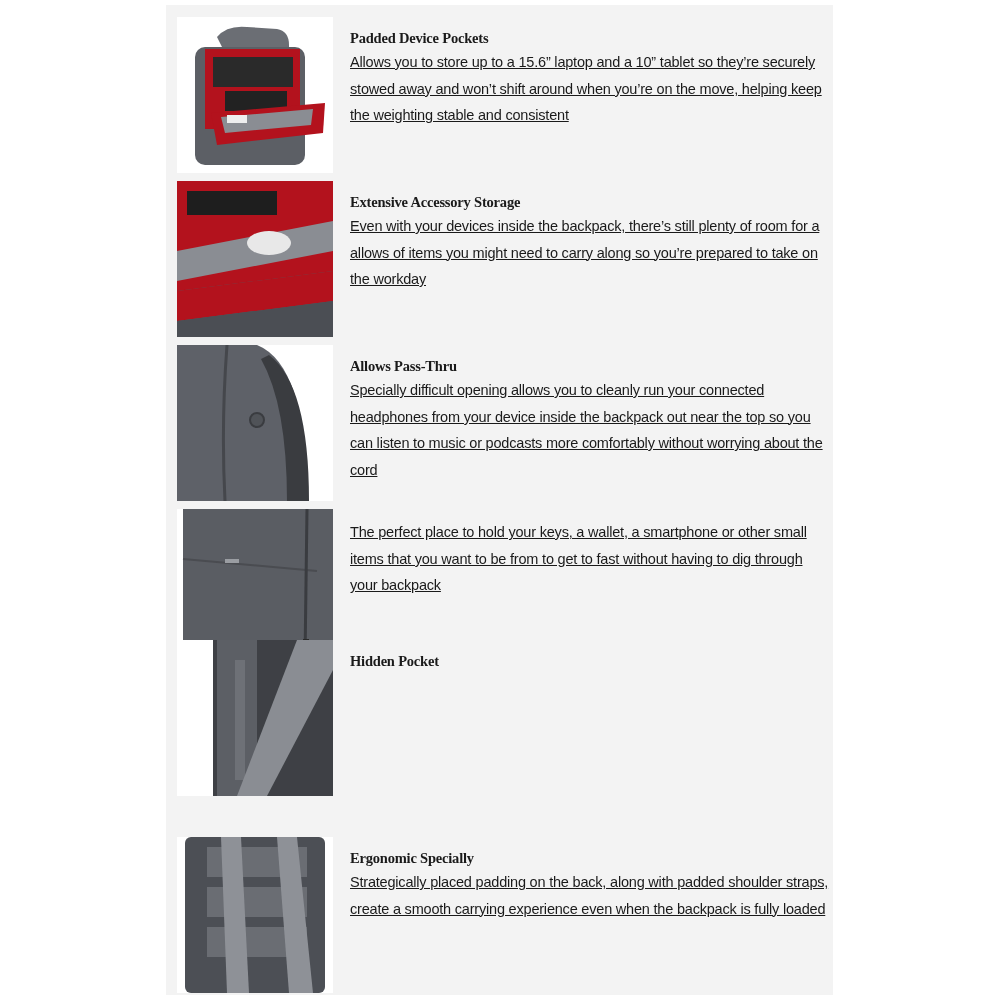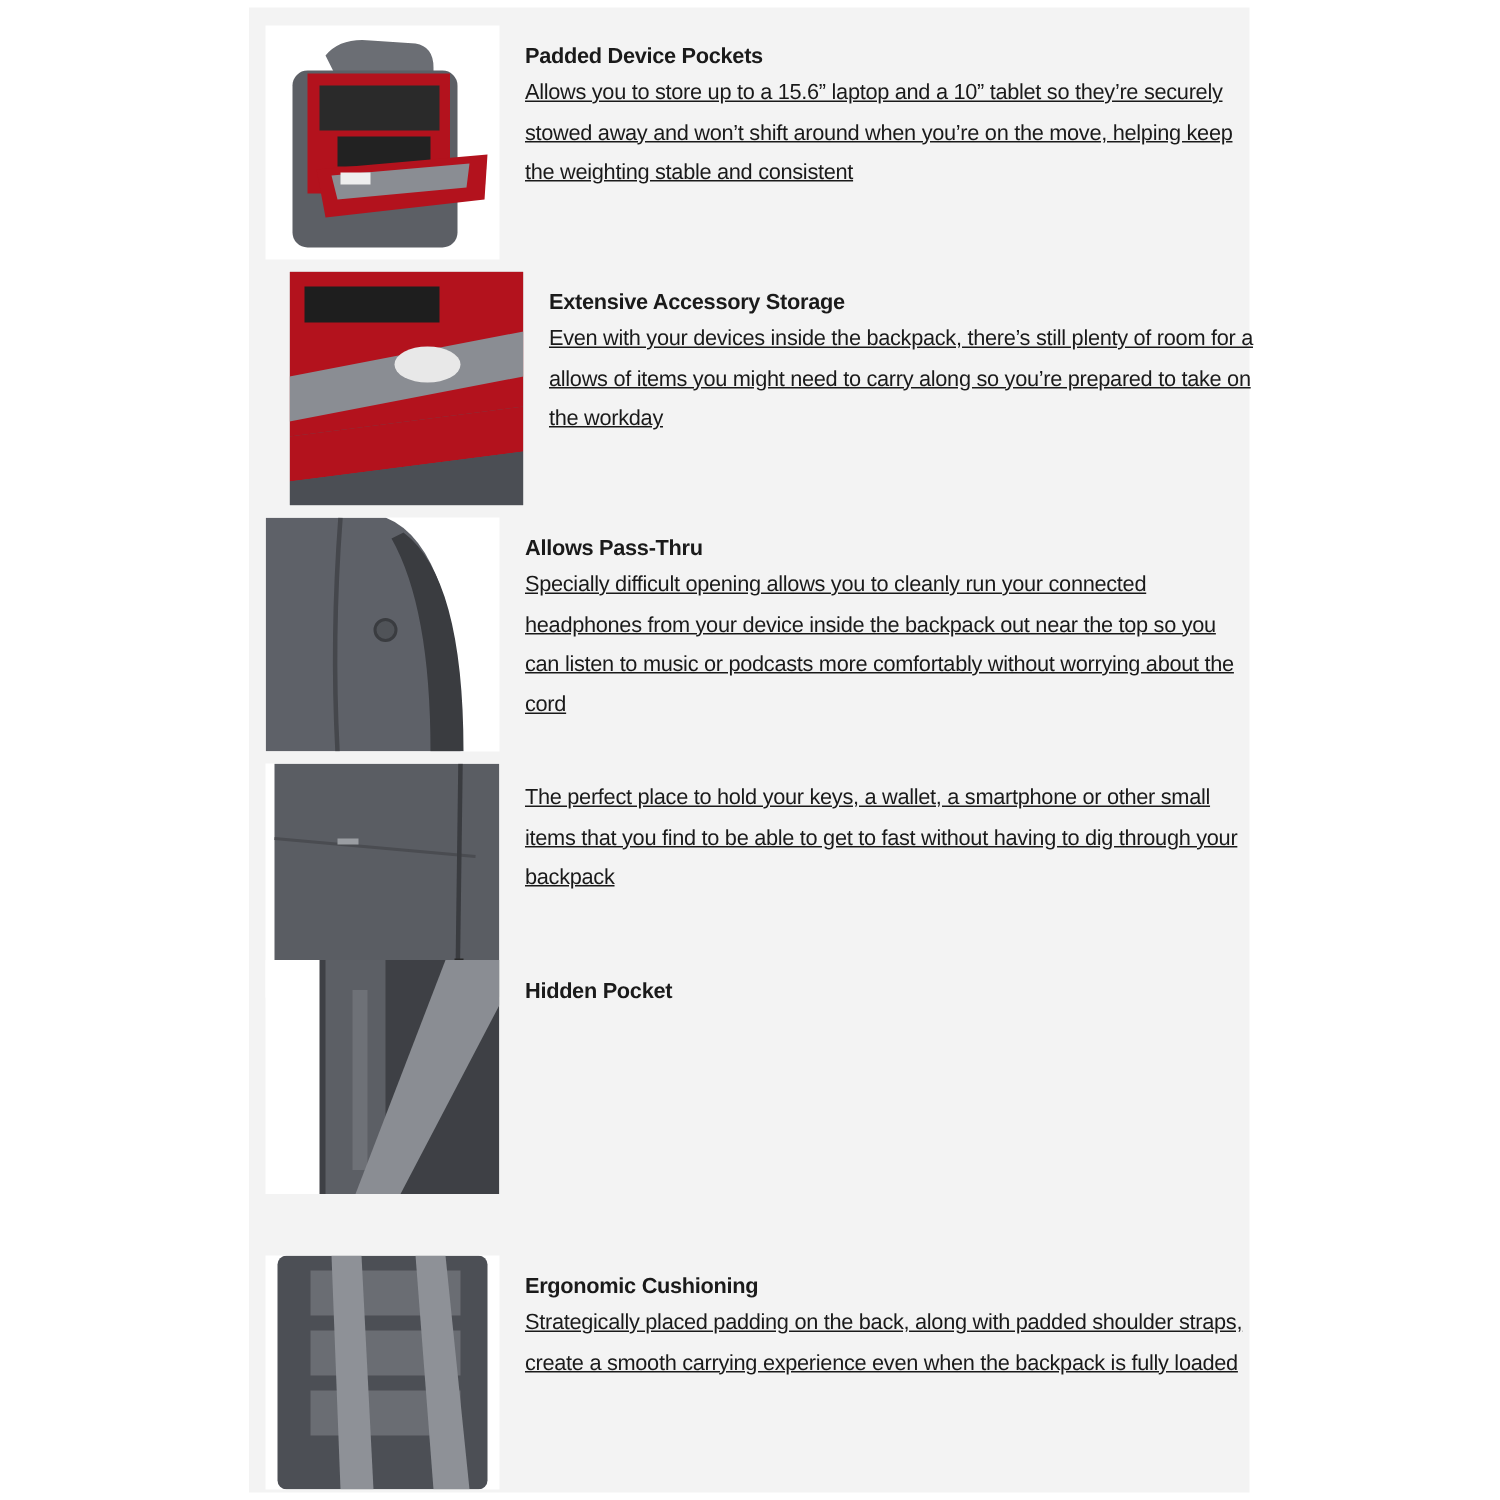--- a/index.html
+++ b/index.html
@@ -13,21 +13,21 @@
     }
     .thumb {
       position: absolute; left: 0; top: 0; width: 156px; height: 156px;
       background: #ffffff; overflow: hidden;
     }
     .thumb svg { display: block; width: 156px; height: 156px; }
     .text {
       position: absolute; left: 173px; top: 10px; width: 480px;
       font-family: "Liberation Sans", sans-serif; color: #1a1a1a;
     }
-    .title { font-size: 14.5px; font-weight: bold; line-height: 22px; letter-spacing: -0.2px; }
+    .title { font-size: 14.5px; font-weight: bold; line-height: 22px; letter-spacing: -0.2px; font-family: Liberation Serif, serif; }
     .desc { font-size: 14.5px; line-height: 26.5px; letter-spacing: -0.2px; text-decoration: underline; }
   </style>
 </head>
 <body>
 
 <div class="panel">
 
   <div class="feature" style="top:12px;">
     <div class="thumb">
       <svg viewBox="0 0 156 156">
@@ -41,21 +41,21 @@
         <path d="M44 100 L136 92 L134 108 L48 116 Z" fill="#8a8d93"></path>
         <rect x="50" y="98" width="20" height="8" fill="#eee"></rect>
       </svg>
     </div>
     <div class="text">
       <div class="title">Padded Device Pockets</div>
       <div class="desc">Allows you to store up to a 15.6” laptop and a 10” tablet so they’re securely stowed away and won’t shift around when you’re on the move, helping keep the weighting stable and consistent</div>
     </div>
   </div>
 
-  <div class="feature" style="top:176px;margin-left:16px;">
+  <div class="feature" style="top:176px;">
     <div class="thumb">
       <svg viewBox="0 0 156 156">
         <rect width="156" height="156" fill="#fff"></rect>
         <rect x="0" y="0" width="156" height="156" fill="#56595f"></rect>
         <path d="M0 0 L156 0 L156 90 L0 110 Z" fill="#b3121d"></path>
         <rect x="10" y="10" width="90" height="24" fill="#1e1e1e"></rect>
         <path d="M0 70 L156 40 L156 70 L0 100 Z" fill="#8a8d93"></path>
         <ellipse cx="92" cy="62" rx="22" ry="12" fill="#e8e8e8"></ellipse>
         <path d="M0 110 L156 90 L156 120 L0 140 Z" fill="#b3121d"></path>
         <path d="M0 140 L156 120 L156 156 L0 156 Z" fill="#4b4e54"></path>
@@ -88,21 +88,21 @@
       <svg viewBox="0 0 156 156">
         <rect width="156" height="156" fill="#fff"></rect>
         <rect x="6" y="0" width="150" height="156" fill="#5a5d63"></rect>
         <path d="M6 50 L140 62" stroke="#4a4c51" stroke-width="2"></path>
         <rect x="48" y="50" width="14" height="4" fill="#9a9da2"></rect>
         <path d="M130 0 L128 150" stroke="#3a3c40" stroke-width="3"></path>
         <rect x="126" y="130" width="6" height="14" fill="#2a2a2a"></rect>
       </svg>
     </div>
     <div class="text">
-      <div class="desc">The perfect place to hold your keys, a wallet, a smartphone or other small items that you find to be able to get to fast without having to dig through your backpack</div>
+      <div class="desc">The perfect place to hold your keys, a wallet, a smartphone or other small items that you want to be from to get to fast without having to dig through your backpack</div>
     </div>
   </div>
 
   <div class="feature" style="top:635px;">
     <div class="thumb">
       <svg viewBox="0 0 156 156">
         <rect width="156" height="156" fill="#fff"></rect>
         <rect x="36" y="0" width="120" height="156" fill="#3e4045"></rect>
         <rect x="40" y="0" width="40" height="156" fill="#5c5f65"></rect>
         <rect x="58" y="20" width="10" height="120" fill="#6e7177"></rect>
@@ -120,18 +120,18 @@
         <rect width="156" height="156" fill="#fff"></rect>
         <rect x="8" y="0" width="140" height="156" rx="6" fill="#4c4f55"></rect>
         <rect x="30" y="10" width="100" height="30" fill="#6a6d73"></rect>
         <rect x="30" y="50" width="100" height="30" fill="#6a6d73"></rect>
         <rect x="30" y="90" width="100" height="30" fill="#6a6d73"></rect>
         <path d="M44 0 L64 0 L72 156 L50 156 Z" fill="#8e9197"></path>
         <path d="M100 0 L120 0 L136 156 L112 156 Z" fill="#8e9197"></path>
       </svg>
     </div>
     <div class="text">
-      <div class="title">Ergonomic Cushioning</div>
+      <div class="title">Ergonomic Specially</div>
       <div class="desc">Strategically placed padding on the back, along with padded shoulder straps, create a smooth carrying experience even when the backpack is fully loaded</div>
     </div>
   </div>
 
 </div>
 
 </body></html>

